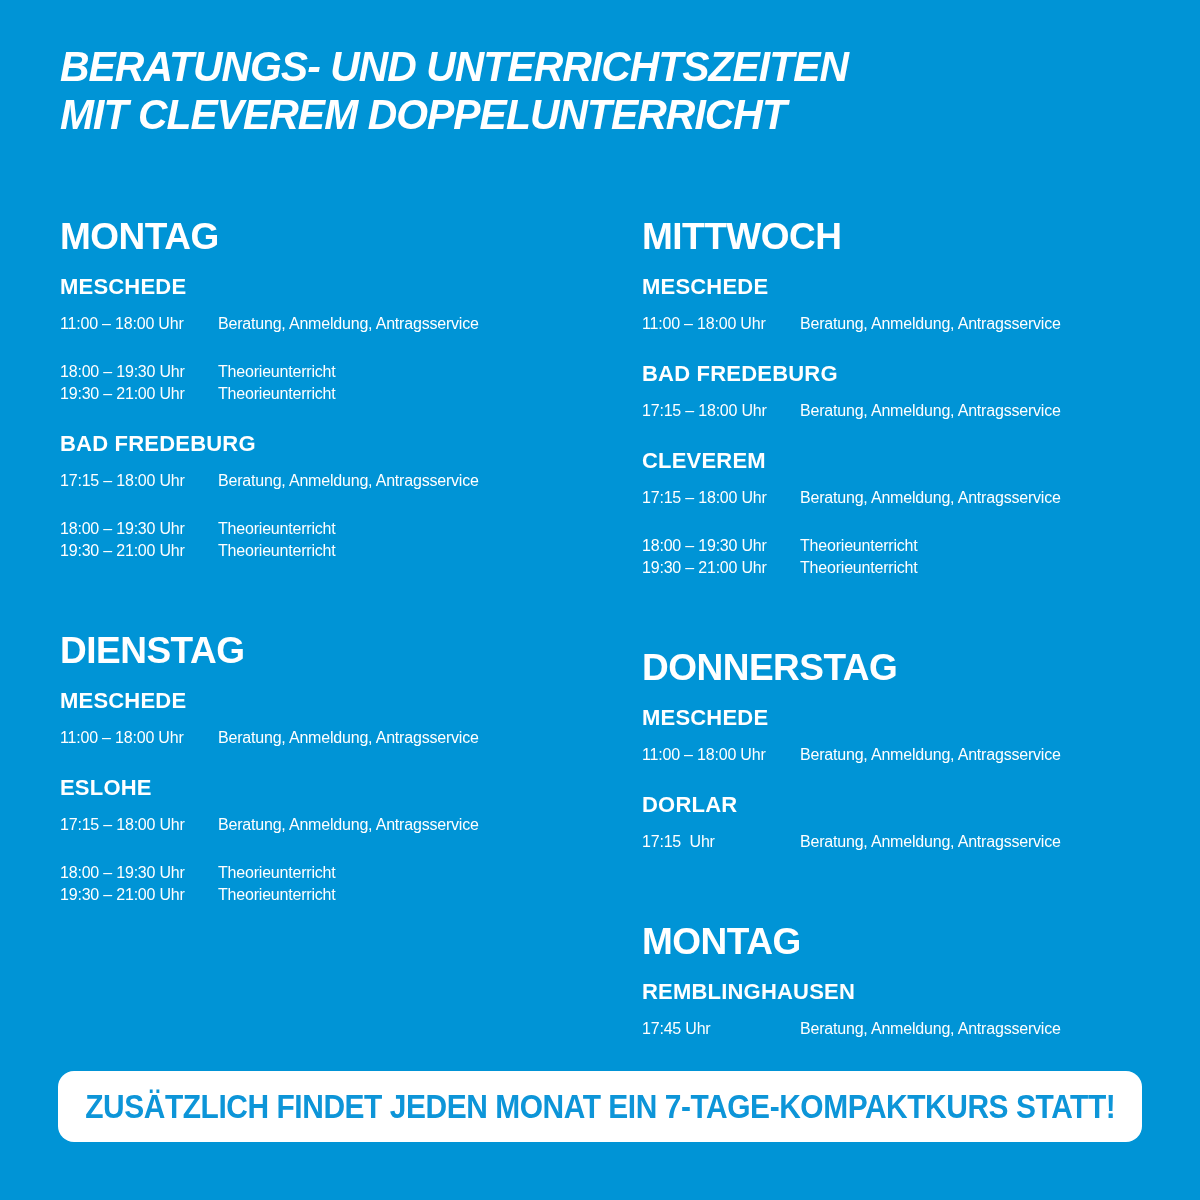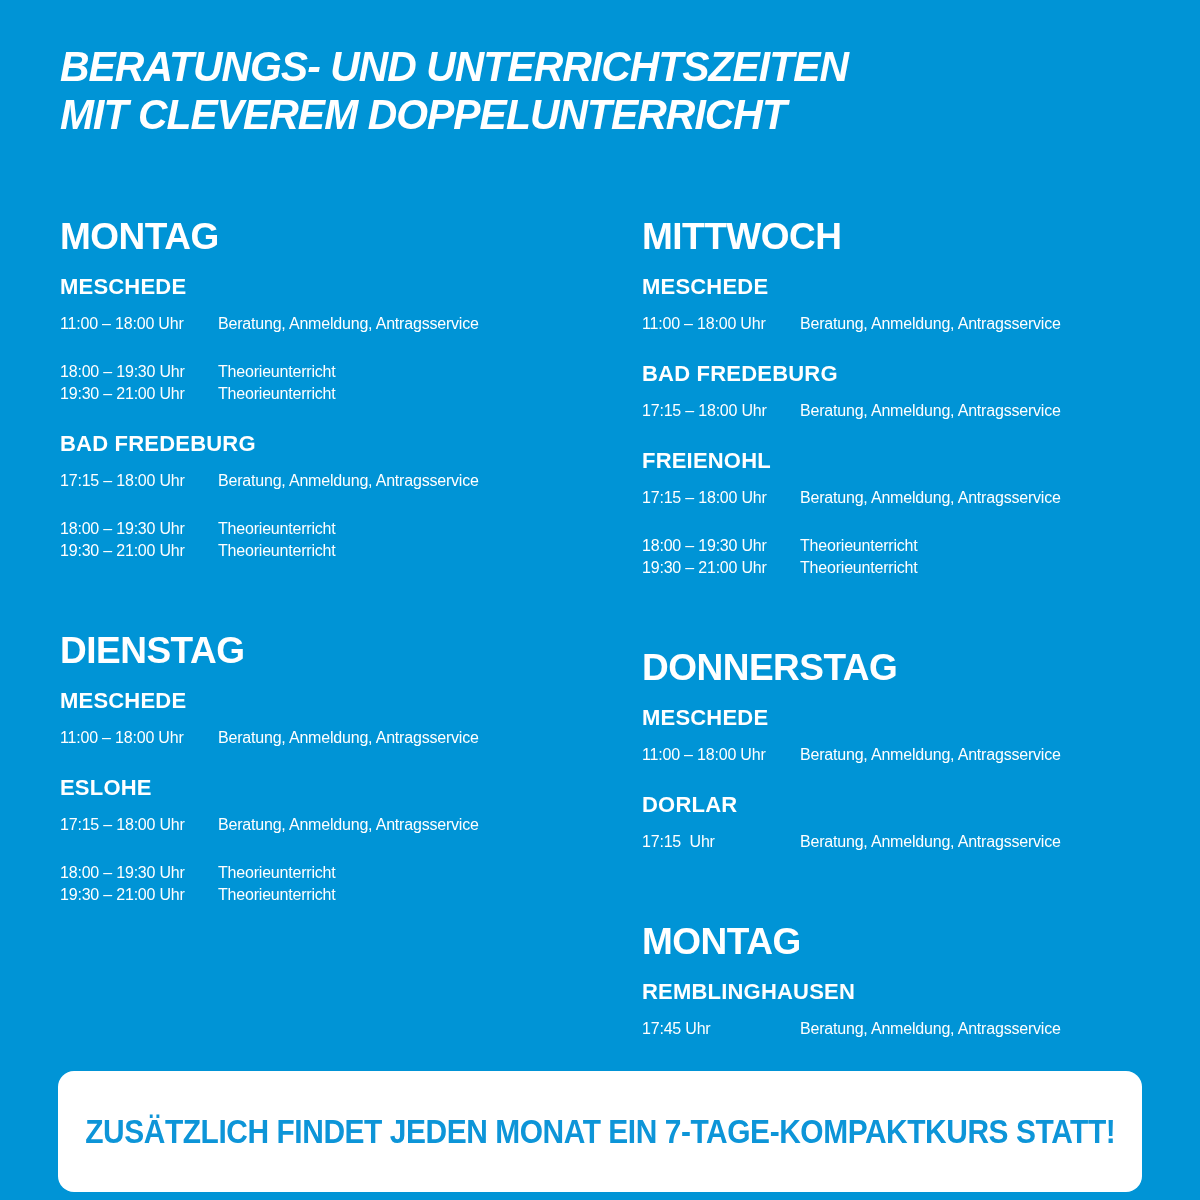--- a/index.html
+++ b/index.html
@@ -71,21 +71,21 @@
     white-space: pre;
   }
   .act { white-space: nowrap; }
 
   
   .banner {
     position: absolute;
     left: 58px;
     right: 58px;
     top: 1071px;
-    height: 121px;
+    height: 71px;
     background: #ffffff;
     border-radius: 16px;
     display: flex;
     align-items: center;
     justify-content: center;
   }
   .banner-text {
     color: #0d95d8;
     font-size: 34px;
     font-weight: bold;
@@ -205,21 +205,21 @@
         <h3 class="loc-name">BAD FREDEBURG</h3>
         <div class="group">
           <div class="row">
             <span class="time">17:15 – 18:00 Uhr</span>
             <span class="act">Beratung, Anmeldung, Antragsservice</span>
           </div>
         </div>
       </div>
 
       <div class="loc">
-        <h3 class="loc-name">FREIENOHL</h3>
+        <h3 class="loc-name">CLEVEREM</h3>
         <div class="group">
           <div class="row">
             <span class="time">17:15 – 18:00 Uhr</span>
             <span class="act">Beratung, Anmeldung, Antragsservice</span>
           </div>
         </div>
         <div class="group">
           <div class="row">
             <span class="time">18:00 – 19:30 Uhr</span>
             <span class="act">Theorieunterricht</span>

